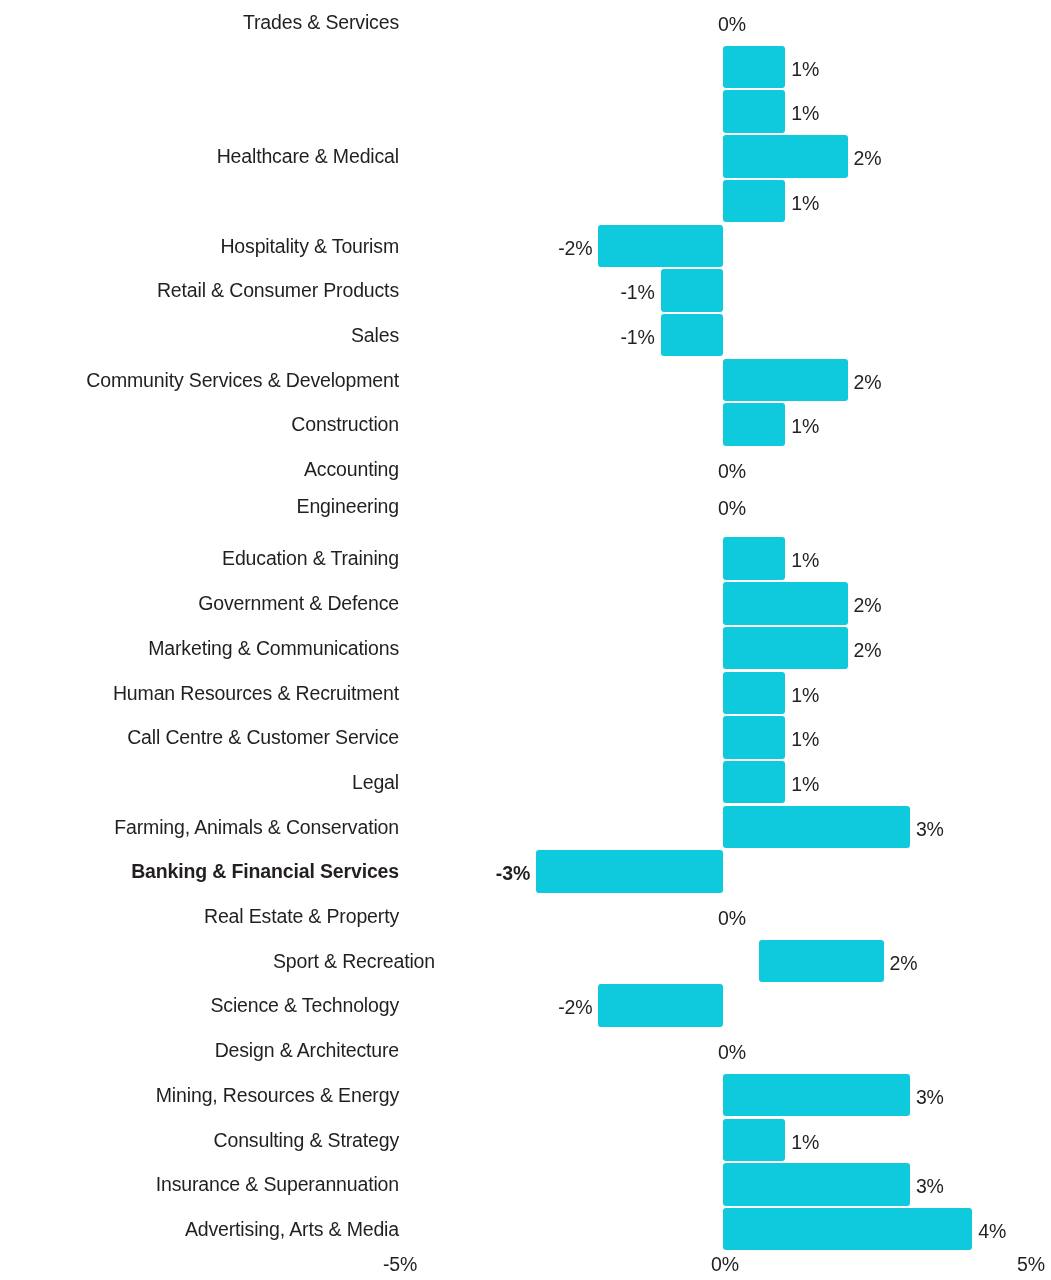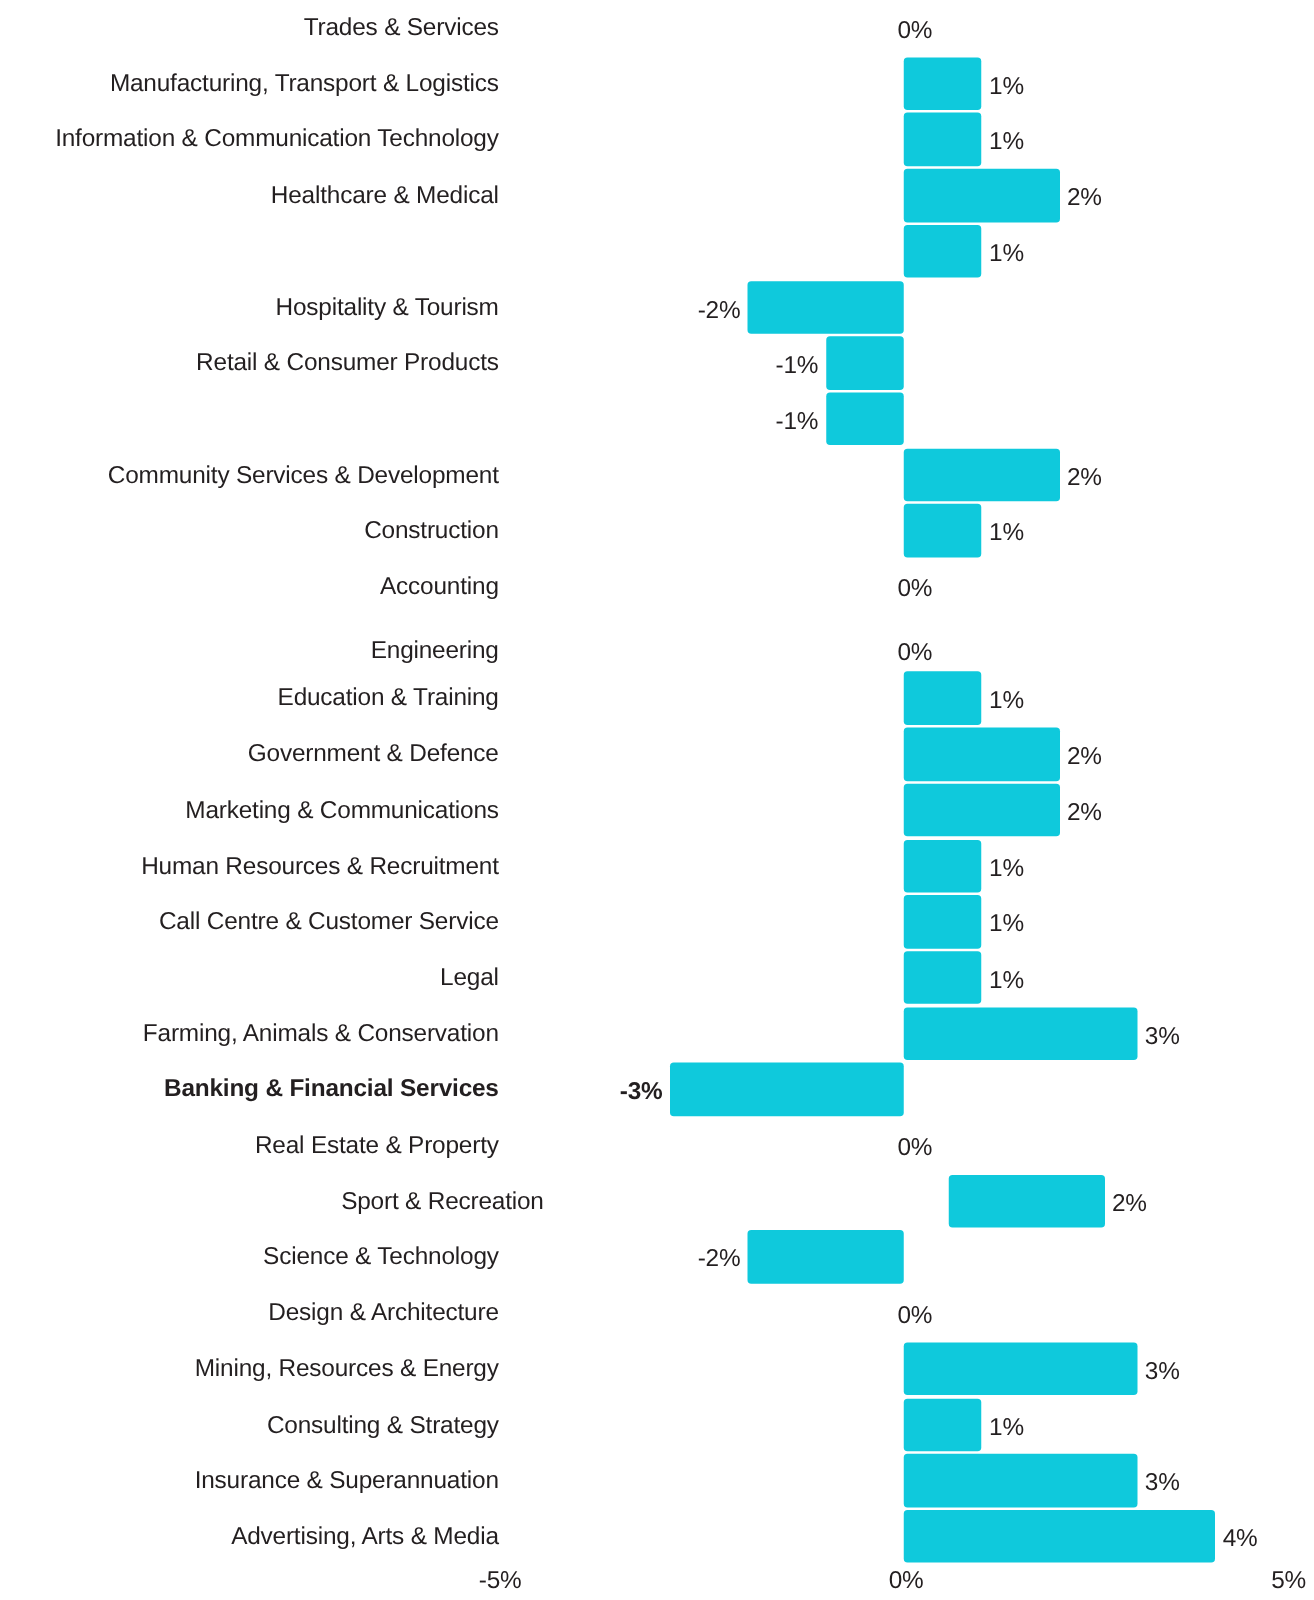--- a/index.html
+++ b/index.html
@@ -101,28 +101,26 @@
 <div id="chart-root">
 
   <div id="plot-area">
       <div class="bar-row" style="top: 0px;">
         <span class="cat-label">Trades &amp; Services</span>
         <div class="bar-track">
           <span class="val-label" style="color: rgb(35, 31, 32); left: 718px;">0%</span>
         </div>
       </div>
       <div class="bar-row" style="top: 44.7px;">
-        <span class="cat-label">Manufacturing, Transport &amp; Logistics</span>
         <div class="bar-track">
           <div class="bar" style="background: rgb(15, 201, 220); left: 723px; width: 62.3px;"></div>
           <span class="val-label" style="color: rgb(35, 31, 32); left: 791.3px;">1%</span>
         </div>
       </div>
       <div class="bar-row" style="top: 89.4px;">
-        <span class="cat-label">Information &amp; Communication Technology</span>
         <div class="bar-track">
           <div class="bar" style="background: rgb(15, 201, 220); left: 723px; width: 62.3px;"></div>
           <span class="val-label" style="color: rgb(35, 31, 32); left: 791.3px;">1%</span>
         </div>
       </div>
       <div class="bar-row" style="top: 134.1px;">
         <span class="cat-label">Healthcare &amp; Medical</span>
         <div class="bar-track">
           <div class="bar" style="background: rgb(15, 201, 220); left: 723px; width: 124.6px;"></div>
           <span class="val-label" style="color: rgb(35, 31, 32); left: 853.6px;">2%</span>
@@ -142,20 +140,21 @@
         </div>
       </div>
       <div class="bar-row" style="top: 268.2px;">
         <span class="cat-label">Retail &amp; Consumer Products</span>
         <div class="bar-track">
           <div class="bar" style="background: rgb(15, 201, 220); left: 660.7px; width: 62.3px;"></div>
           <span class="val-label" style="color: rgb(35, 31, 32); left: 654.7px; transform: translateX(-100%);">-1%</span>
         </div>
       </div>
       <div class="bar-row" style="top: 312.9px;">
+        <span class="cat-label">Sales</span>
         <div class="bar-track">
           <div class="bar" style="background: rgb(15, 201, 220); left: 660.7px; width: 62.3px;"></div>
           <span class="val-label" style="color: rgb(35, 31, 32); left: 654.7px; transform: translateX(-100%);">-1%</span>
         </div>
       </div>
       <div class="bar-row" style="top: 357.6px;">
         <span class="cat-label">Community Services &amp; Development</span>
         <div class="bar-track">
           <div class="bar" style="background: rgb(15, 201, 220); left: 723px; width: 124.6px;"></div>
           <span class="val-label" style="color: rgb(35, 31, 32); left: 853.6px;">2%</span>
@@ -167,21 +166,21 @@
           <div class="bar" style="background: rgb(15, 201, 220); left: 723px; width: 62.3px;"></div>
           <span class="val-label" style="color: rgb(35, 31, 32); left: 791.3px;">1%</span>
         </div>
       </div>
       <div class="bar-row" style="top: 447px;">
         <span class="cat-label">Accounting</span>
         <div class="bar-track">
           <span class="val-label" style="color: rgb(35, 31, 32); left: 718px;">0%</span>
         </div>
       </div>
-      <div class="bar-row" style="top: 498px;">
+      <div class="bar-row" style="top: 484px;">
         <span class="cat-label">Engineering</span>
         <div class="bar-track">
           <span class="val-label" style="color: rgb(35, 31, 32); left: 718px;">0%</span>
         </div>
       </div>
       <div class="bar-row" style="top: 536.4px;">
         <span class="cat-label">Education &amp; Training</span>
         <div class="bar-track">
           <div class="bar" style="background: rgb(15, 201, 220); left: 723px; width: 62.3px;"></div>
           <span class="val-label" style="color: rgb(35, 31, 32); left: 791.3px;">1%</span>

